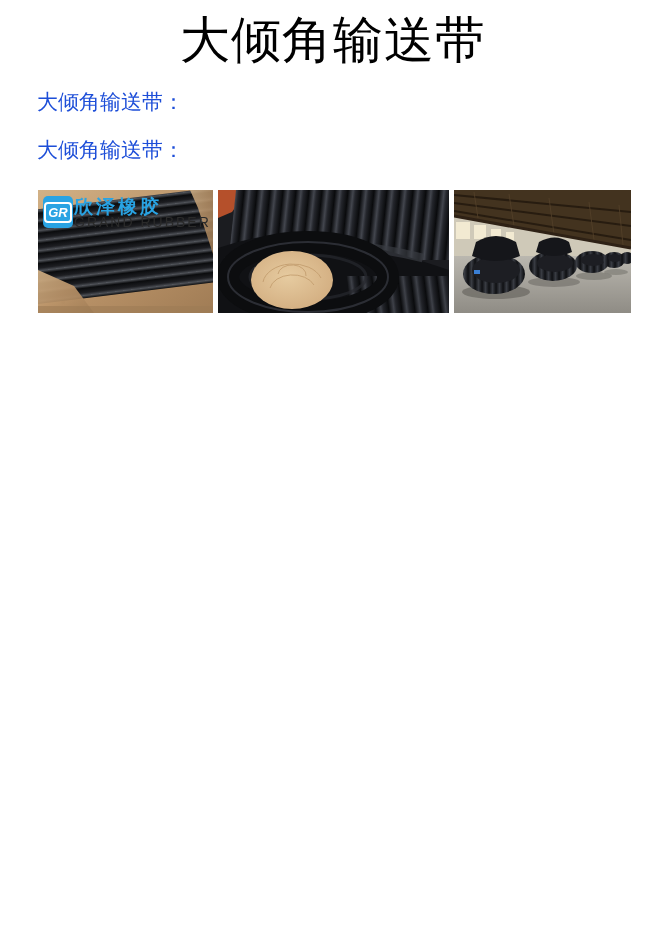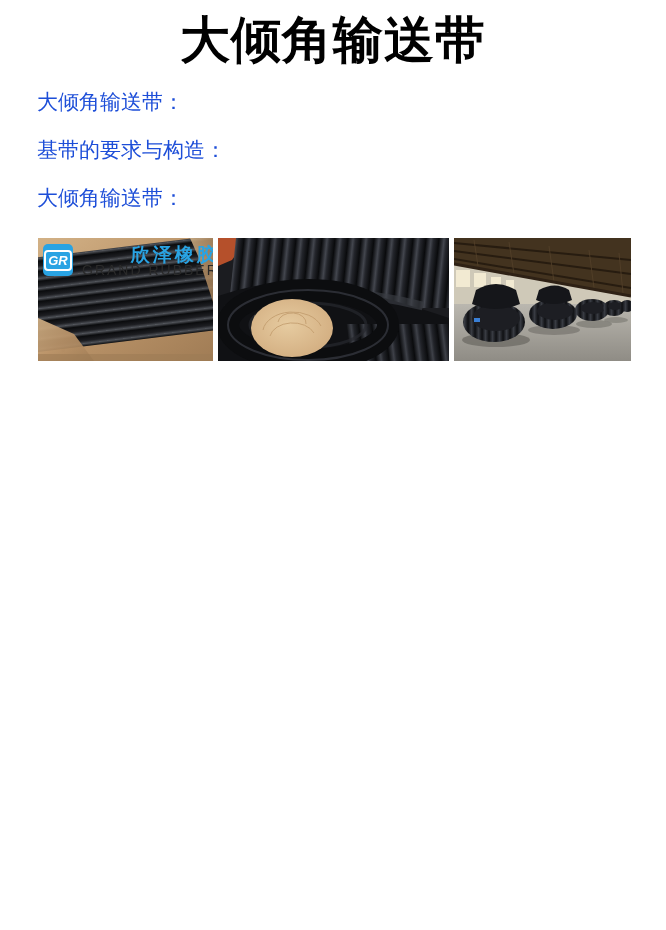--- a/index.html
+++ b/index.html
@@ -10,21 +10,21 @@
   body {
     width: 666px;
     height: 930px;
     overflow: hidden;
     font-family: "Liberation Sans", "DejaVu Sans", sans-serif;
     color: #1c1c1c;
   }
   .page-title {
     text-align: center;
     font-size: 50px;
-    font-weight: 700;
+    font-weight: 400;
     letter-spacing: 1px;
     color: #000000;
     margin: 12px 0 6px 0;
     line-height: 56px;
   }
   .content {
     padding: 0 37px;
   }
   .para {
     font-size: 21px;
@@ -51,21 +51,21 @@
   .photo-2 { width: 231px; }
   .photo-3 { width: 177px; }
 
   
   .brand-logo {
     position: absolute;
     left: 5px;
     top: 6px;
     display: flex;
     align-items: center;
-    gap: 9px;
+    gap: 1px;
   }
   .gr-box {
     width: 30px;
     height: 32px;
     background: #29a3e3;
     border-radius: 5px;
     display: flex;
     align-items: center;
     justify-content: center;
     flex: none;
@@ -74,21 +74,21 @@
     border: 2px solid #ffffff;
     border-radius: 4px;
     padding: 1px 2px;
     color: #ffffff;
     font-weight: bold;
     font-style: italic;
     font-size: 13px;
     line-height: 15px;
     letter-spacing: 0px;
   }
-  .brand-text { display: flex; flex-direction: column; align-items: flex-end; }
+  .brand-text { display: flex; flex-direction: column; }
   .brand-cn {
     color: #29a3e3;
     font-size: 19px;
     line-height: 20px;
     font-weight: 600;
     letter-spacing: 3px;
     white-space: nowrap;
   }
   .brand-en {
     color: #2a2a2a;
@@ -99,21 +99,20 @@
     white-space: nowrap;
   }
 </style>
 </head>
 <body>
 
 <h1 class="page-title">大倾角输送带</h1>
 
 <div class="content">
   <p class="para">大倾角输送带：</p>
-  <p class="para">基带的要求与构造：</p>
   <p class="para">大倾角输送带：</p>
 </div>
 
 <div class="photo-row">
 
   <div class="photo photo-1">
     <svg viewBox="0 0 175 123" preserveAspectRatio="none">
       <defs>
         <linearGradient id="granite1" x1="0" y1="0" x2="1" y2="1">
           <stop offset="0" stop-color="#d2b186"></stop>

